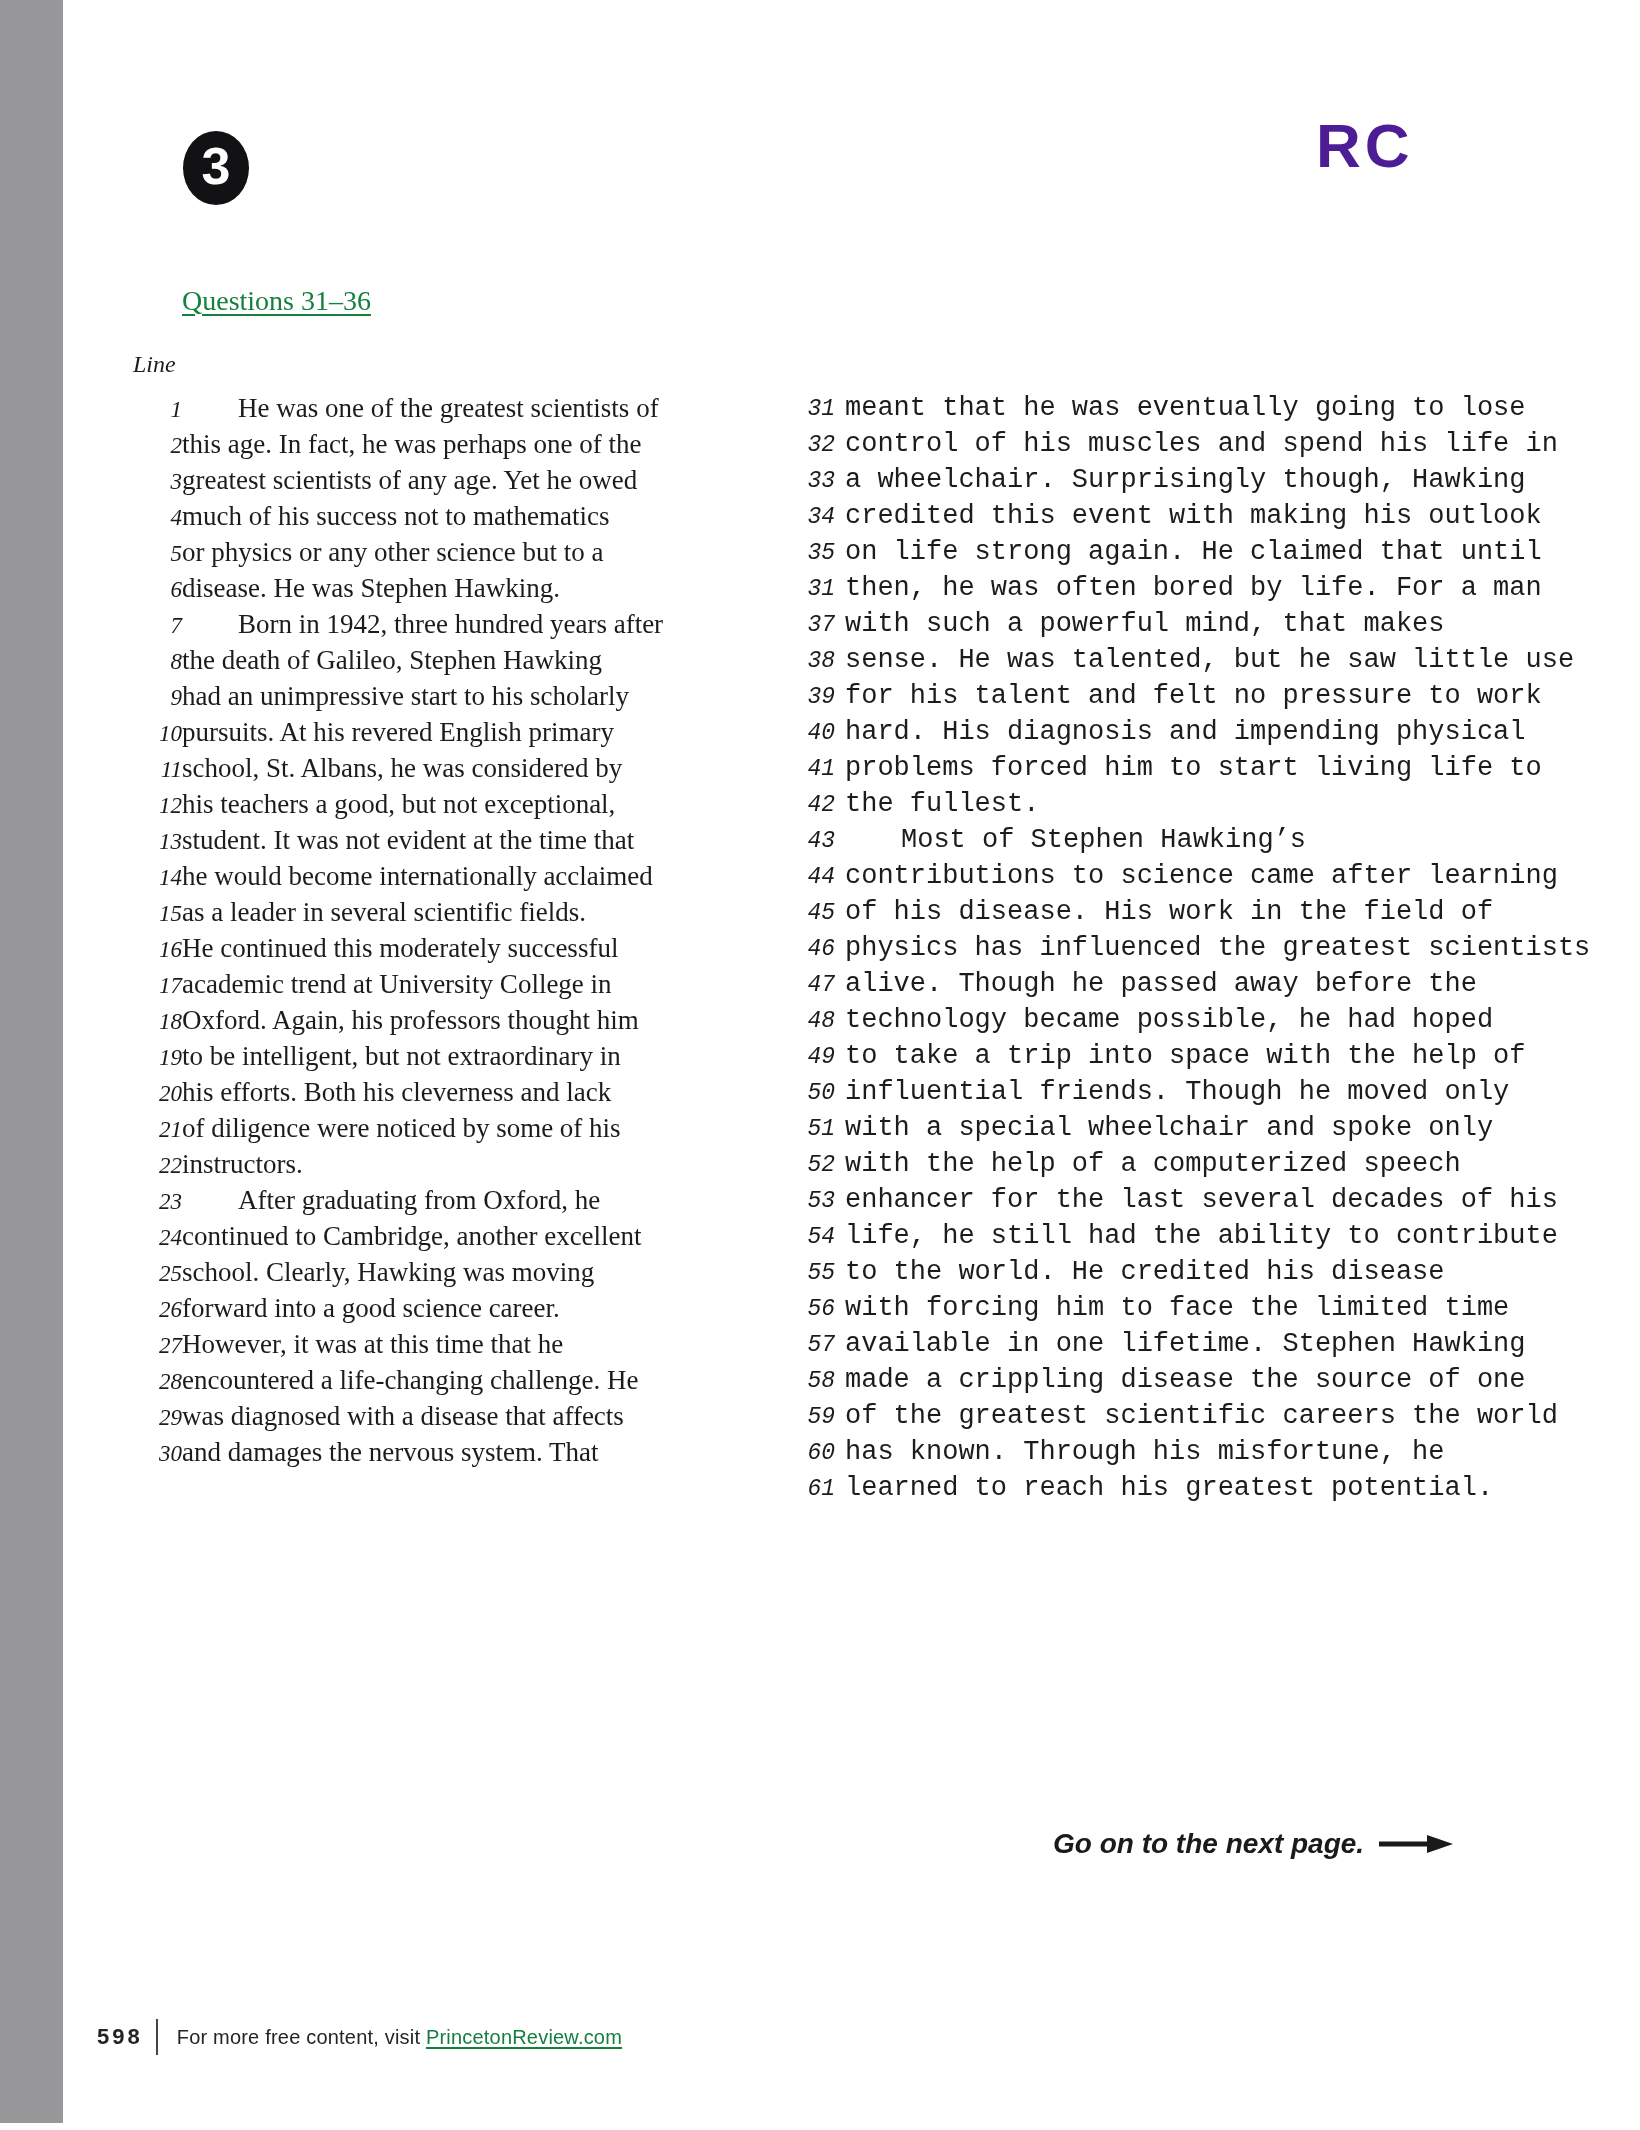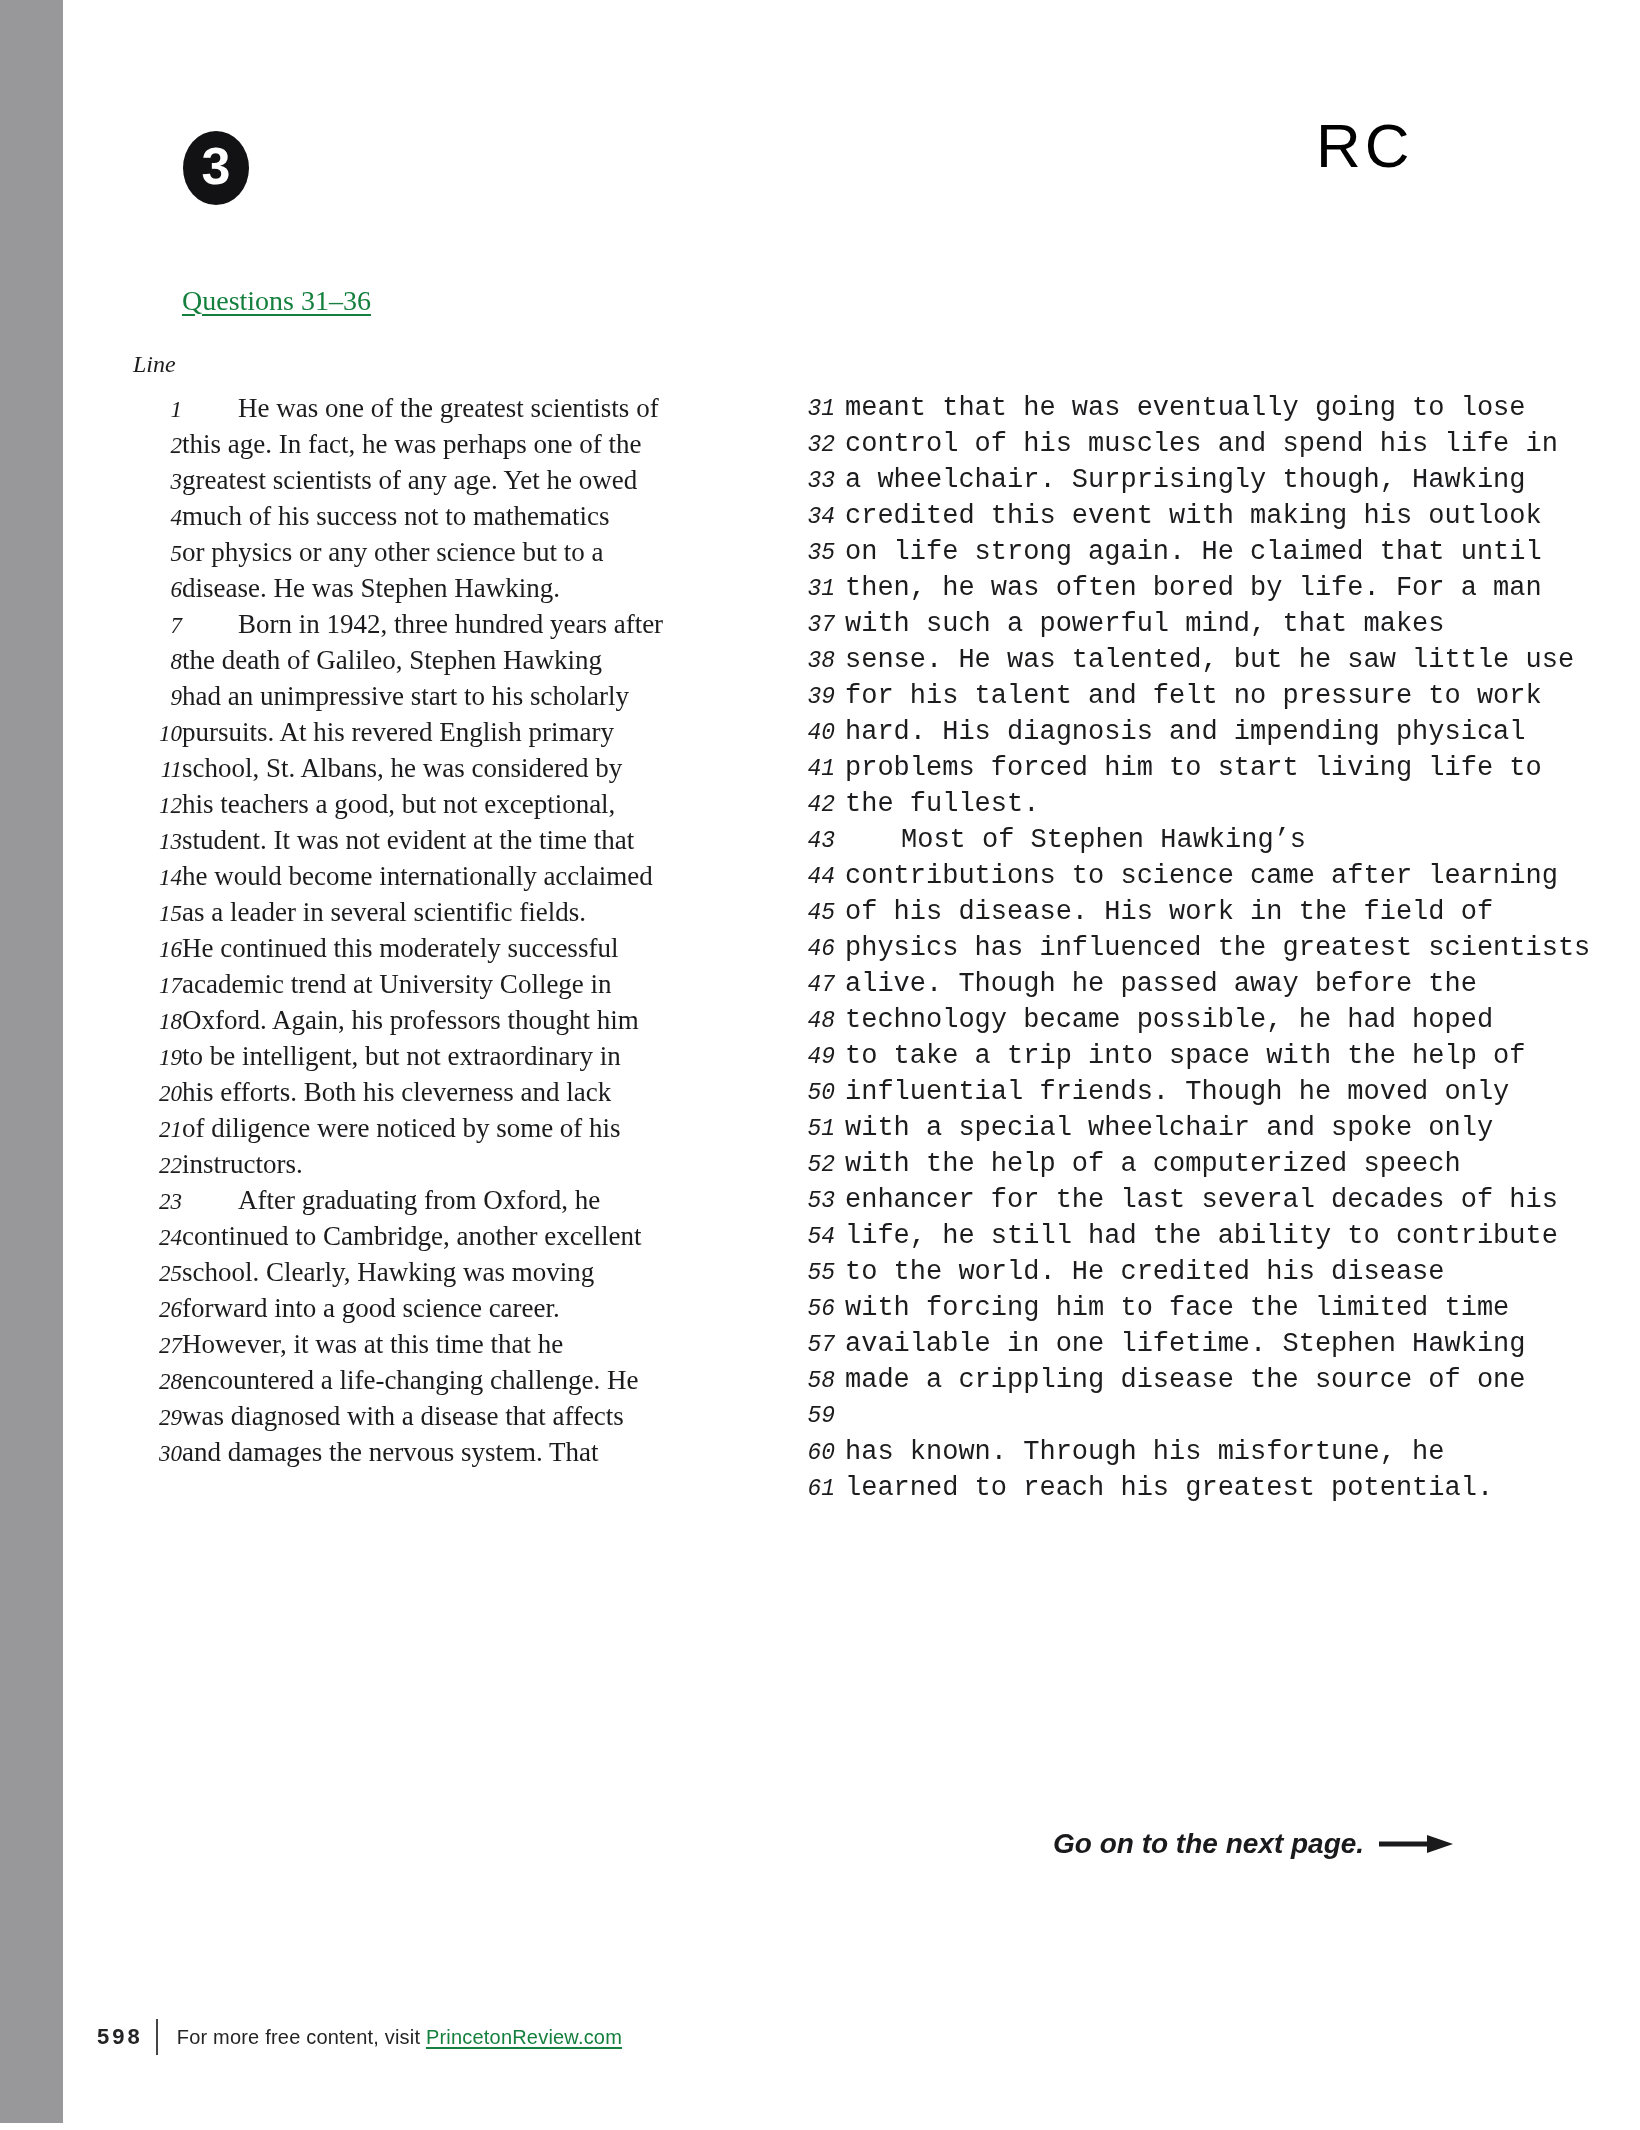--- a/index.html
+++ b/index.html
@@ -30,24 +30,24 @@
     font-family:"Liberation Sans", sans-serif;
     font-weight:bold;
     font-size:52px;
     line-height:1;
     padding-bottom:4px;
   }
 
   .rc-label {
     position:absolute; left:1316px; top:110px;
     font-family:"Liberation Sans", sans-serif;
-    font-weight:normal;
+    font-weight:bold;
     font-size:62px;
     letter-spacing:4px;
-    color:#000000;
+    color:#4c1d95;
   }
 
   .questions-heading {
     position:absolute; left:182px; top:285px;
     font-size:28px;
     text-decoration:underline;
     text-underline-offset:4px;
     color:#15803d;
   }
 
@@ -414,20 +414,21 @@
     <span class="text">available in one lifetime. Stephen Hawking</span>
   </div>
 
   <div class="pline">
     <span class="num">58</span>
     <span class="text">made a crippling disease the source of one</span>
   </div>
 
   <div class="pline">
     <span class="num">59</span>
+    <span class="text">of the greatest scientific careers the world</span>
   </div>
 
   <div class="pline">
     <span class="num">60</span>
     <span class="text">has known. Through his misfortune, he</span>
   </div>
 
   <div class="pline">
     <span class="num">61</span>
     <span class="text">learned to reach his greatest potential.</span>

